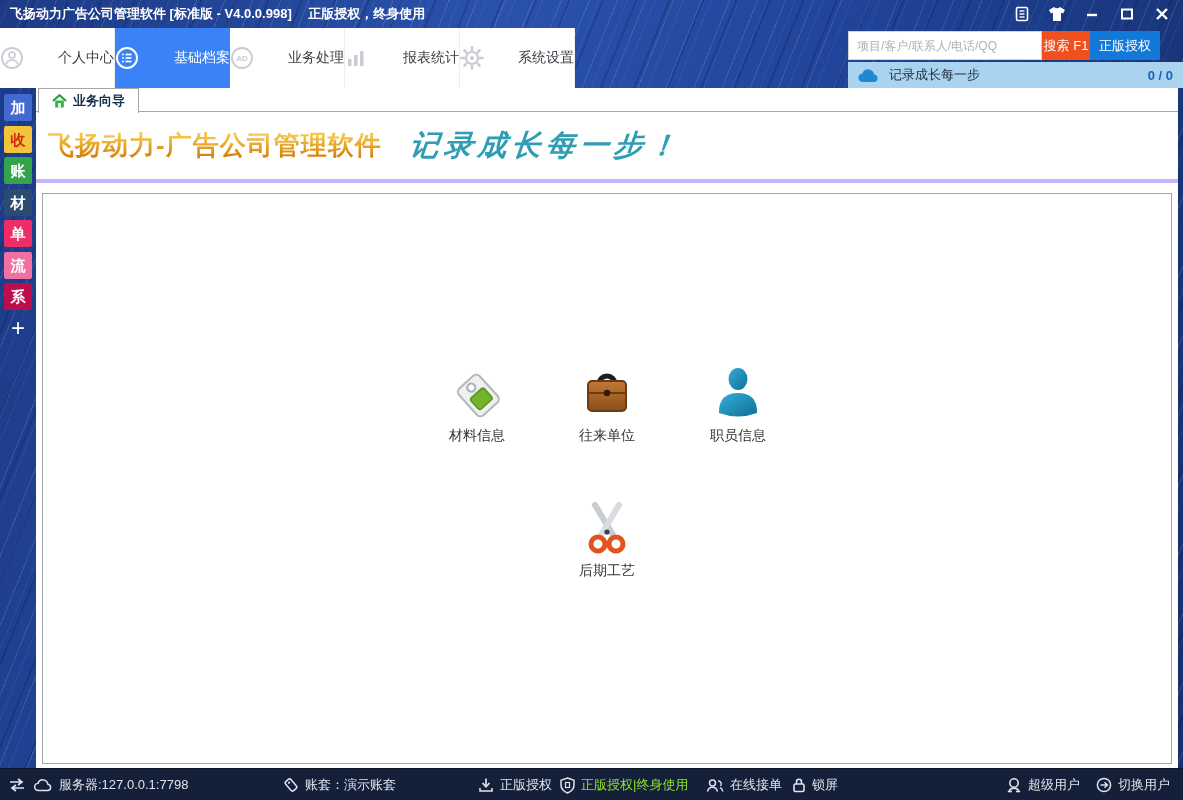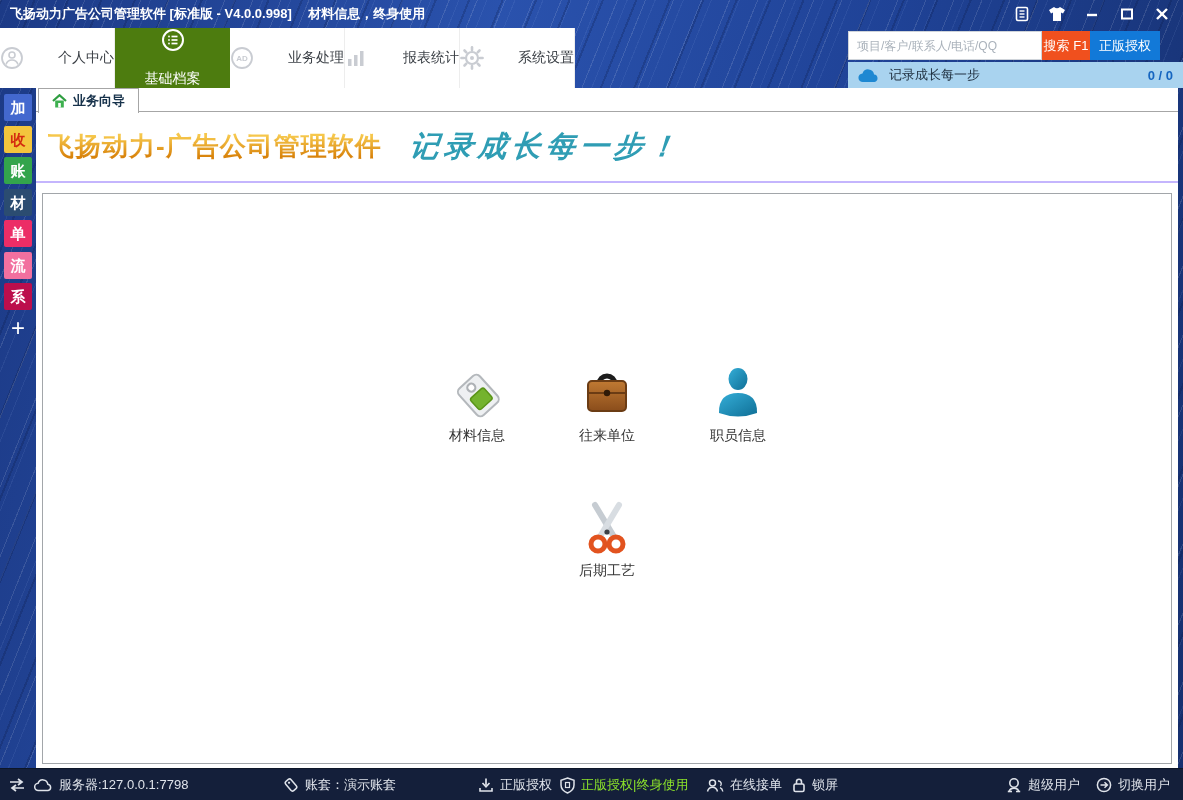--- a/index.html
+++ b/index.html
@@ -14,21 +14,21 @@
   }
   
   .titlebar { position:absolute; left:0; top:0; width:1183px; height:28px; display:flex; align-items:center; }
   .title { color:#fff; font-size:13px; font-weight:bold; padding-left:10px; white-space:pre; }
   .win-controls { position:absolute; right:8px; top:0; height:28px; display:flex; align-items:center; gap:9px; }
   .wc { width:26px; height:24px; display:flex; align-items:center; justify-content:center; cursor:pointer; }
   
   .navbar { position:absolute; left:0; top:28px; width:575px; height:60px; background:#fff; display:flex; }
   .nav-item { width:115px; height:60px; display:flex; align-items:center; justify-content:space-between; gap:8px;
               font-size:14px; color:#3a3f45; border-right:1px solid #ededed; cursor:pointer; }
-  .nav-item.active { background:#4d7c0f; color:#fff; border-right:none;flex-direction:column; }
+  .nav-item.active { background:#3b82f6; color:#fff; border-right:none; }
   .nav-ico { display:flex; }
   
   .search-input { position:absolute; left:848px; top:31px; width:194px; height:29px; border:1px solid #cfd4da;
                   padding:0 8px; font-size:12px; color:#333; background:#fff; outline:none; }
   .search-input::placeholder { color:#aab2bb; }
   .btn-search { position:absolute; left:1042px; top:31px; width:48px; height:29px; background:#f0501e; color:#fff;
                 border:none; font-size:13px; cursor:pointer; font-family:inherit; }
   .btn-select { position:absolute; left:1090px; top:31px; width:70px; height:29px; background:#1279d8; color:#fff;
                 border:none; font-size:13px; cursor:pointer; font-family:inherit; }
   .cloud-bar { position:absolute; left:848px; top:62px; width:335px; height:26px; background:#a9d3ef;
@@ -39,21 +39,21 @@
   .side-btn { width:28px; height:27px; margin:0 auto 4.5px; border-radius:2px; text-align:center; line-height:27px;
               font-size:15px; font-weight:bold; cursor:pointer; }
   .side-add { width:28px; margin:2px auto 0; text-align:center; color:#fff; font-size:24px; font-weight:normal;
               line-height:26px; cursor:pointer; }
   
   .main { position:absolute; left:36px; top:88px; width:1142px; height:680px; background:#fff; }
   .tabrow { position:relative; height:24px; border-bottom:1px solid #a6a6a6; background:#fff; z-index:1; }
   .tab { position:absolute; left:2px; top:0; height:25px; background:#fff; border:1px solid #a6a6a6; border-bottom:none;
          display:inline-flex; align-items:center; gap:6px; padding:0 13px; font-size:13px; font-weight:bold;
          color:#17324b; z-index:3; cursor:pointer; }
-  .banner { height:71px; border-bottom:2px solid #c4b5fd; display:flex; align-items:center; padding-left:12px;
+  .banner { height:71px; border-bottom:4px solid #c4b5fd; display:flex; align-items:center; padding-left:12px;
             gap:28px; background:#fff; }
   .logo-text { font-size:26px; font-weight:bold; letter-spacing:1px;
                background:linear-gradient(#f6c74b 20%, #d8820a 80%); -webkit-background-clip:text;
                background-clip:text; color:transparent; }
   .slogan { font-size:29px; font-weight:bold; font-style:italic; color:#2f9db4; letter-spacing:5px;
             transform:skewX(-6deg); }
   .panel { position:absolute; left:6px; top:105px; width:1130px; height:571px; border:1px solid #a2a6aa; background:#fff; }
   .shortcut { position:absolute; width:130px; text-align:center; cursor:pointer; }
   .shortcut .lbl { font-size:14px; color:#333; margin-top:5px; }
   .s1 { left:369px; top:170px; } .s2 { left:499px; top:170px; } .s3 { left:630px; top:170px; } .s4 { left:499px; top:305px; }
@@ -64,21 +64,21 @@
   .sb-green { color:#8ce32a; }
   svg { display:block; }
 </style>
 </head>
 <body>
 
 <div class="app">
   <div class="bg"></div>
 
   <div class="titlebar">
-    <span class="title">飞扬动力广告公司管理软件 [标准版 - V4.0.0.998]　 材料信息，终身使用</span>
+    <span class="title">飞扬动力广告公司管理软件 [标准版 - V4.0.0.998]　 正版授权，终身使用</span>
     <div class="win-controls">
       <span class="wc">
         <svg width="16" height="16" viewBox="0 0 16 16">
             <rect x="2.5" y="1.5" width="11" height="13" rx="1.5" fill="none" stroke="#fff" stroke-width="1.6"></rect>
             <line x1="5.5" y1="5" x2="10.5" y2="5" stroke="#fff" stroke-width="1.4"></line>
             <line x1="5.5" y1="8" x2="10.5" y2="8" stroke="#fff" stroke-width="1.4"></line>
             <line x1="5.5" y1="11" x2="10.5" y2="11" stroke="#fff" stroke-width="1.4"></line>
           </svg>
       </span>
       <span class="wc">

